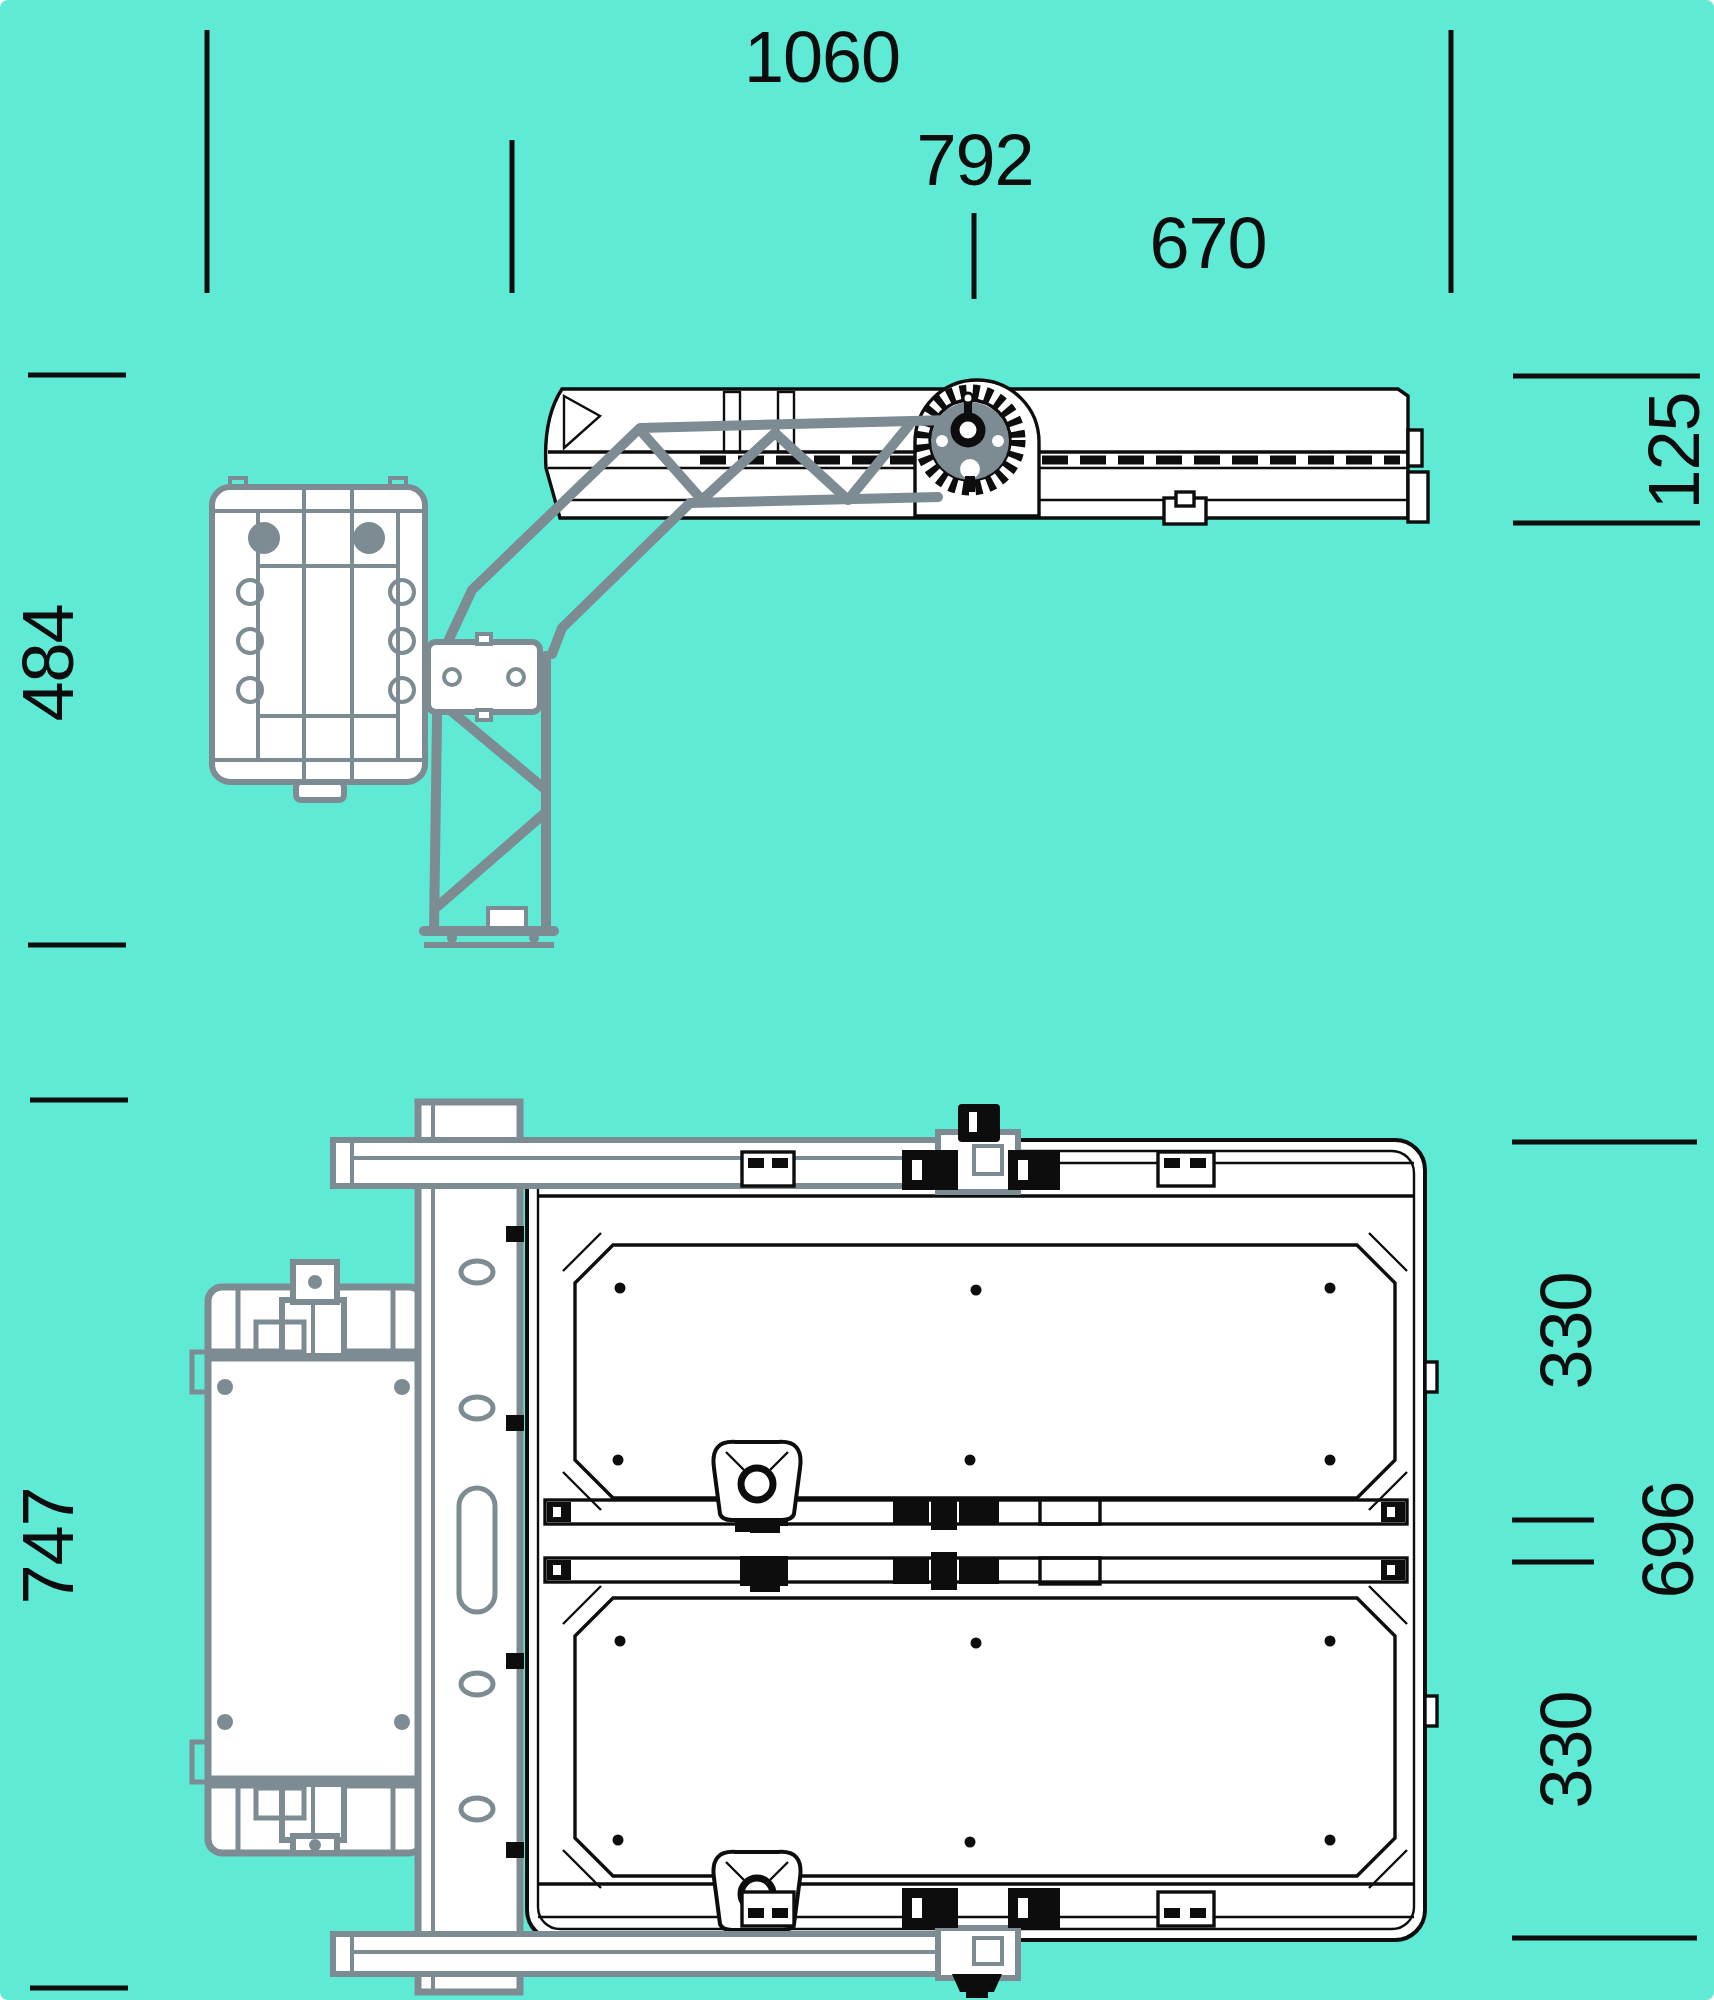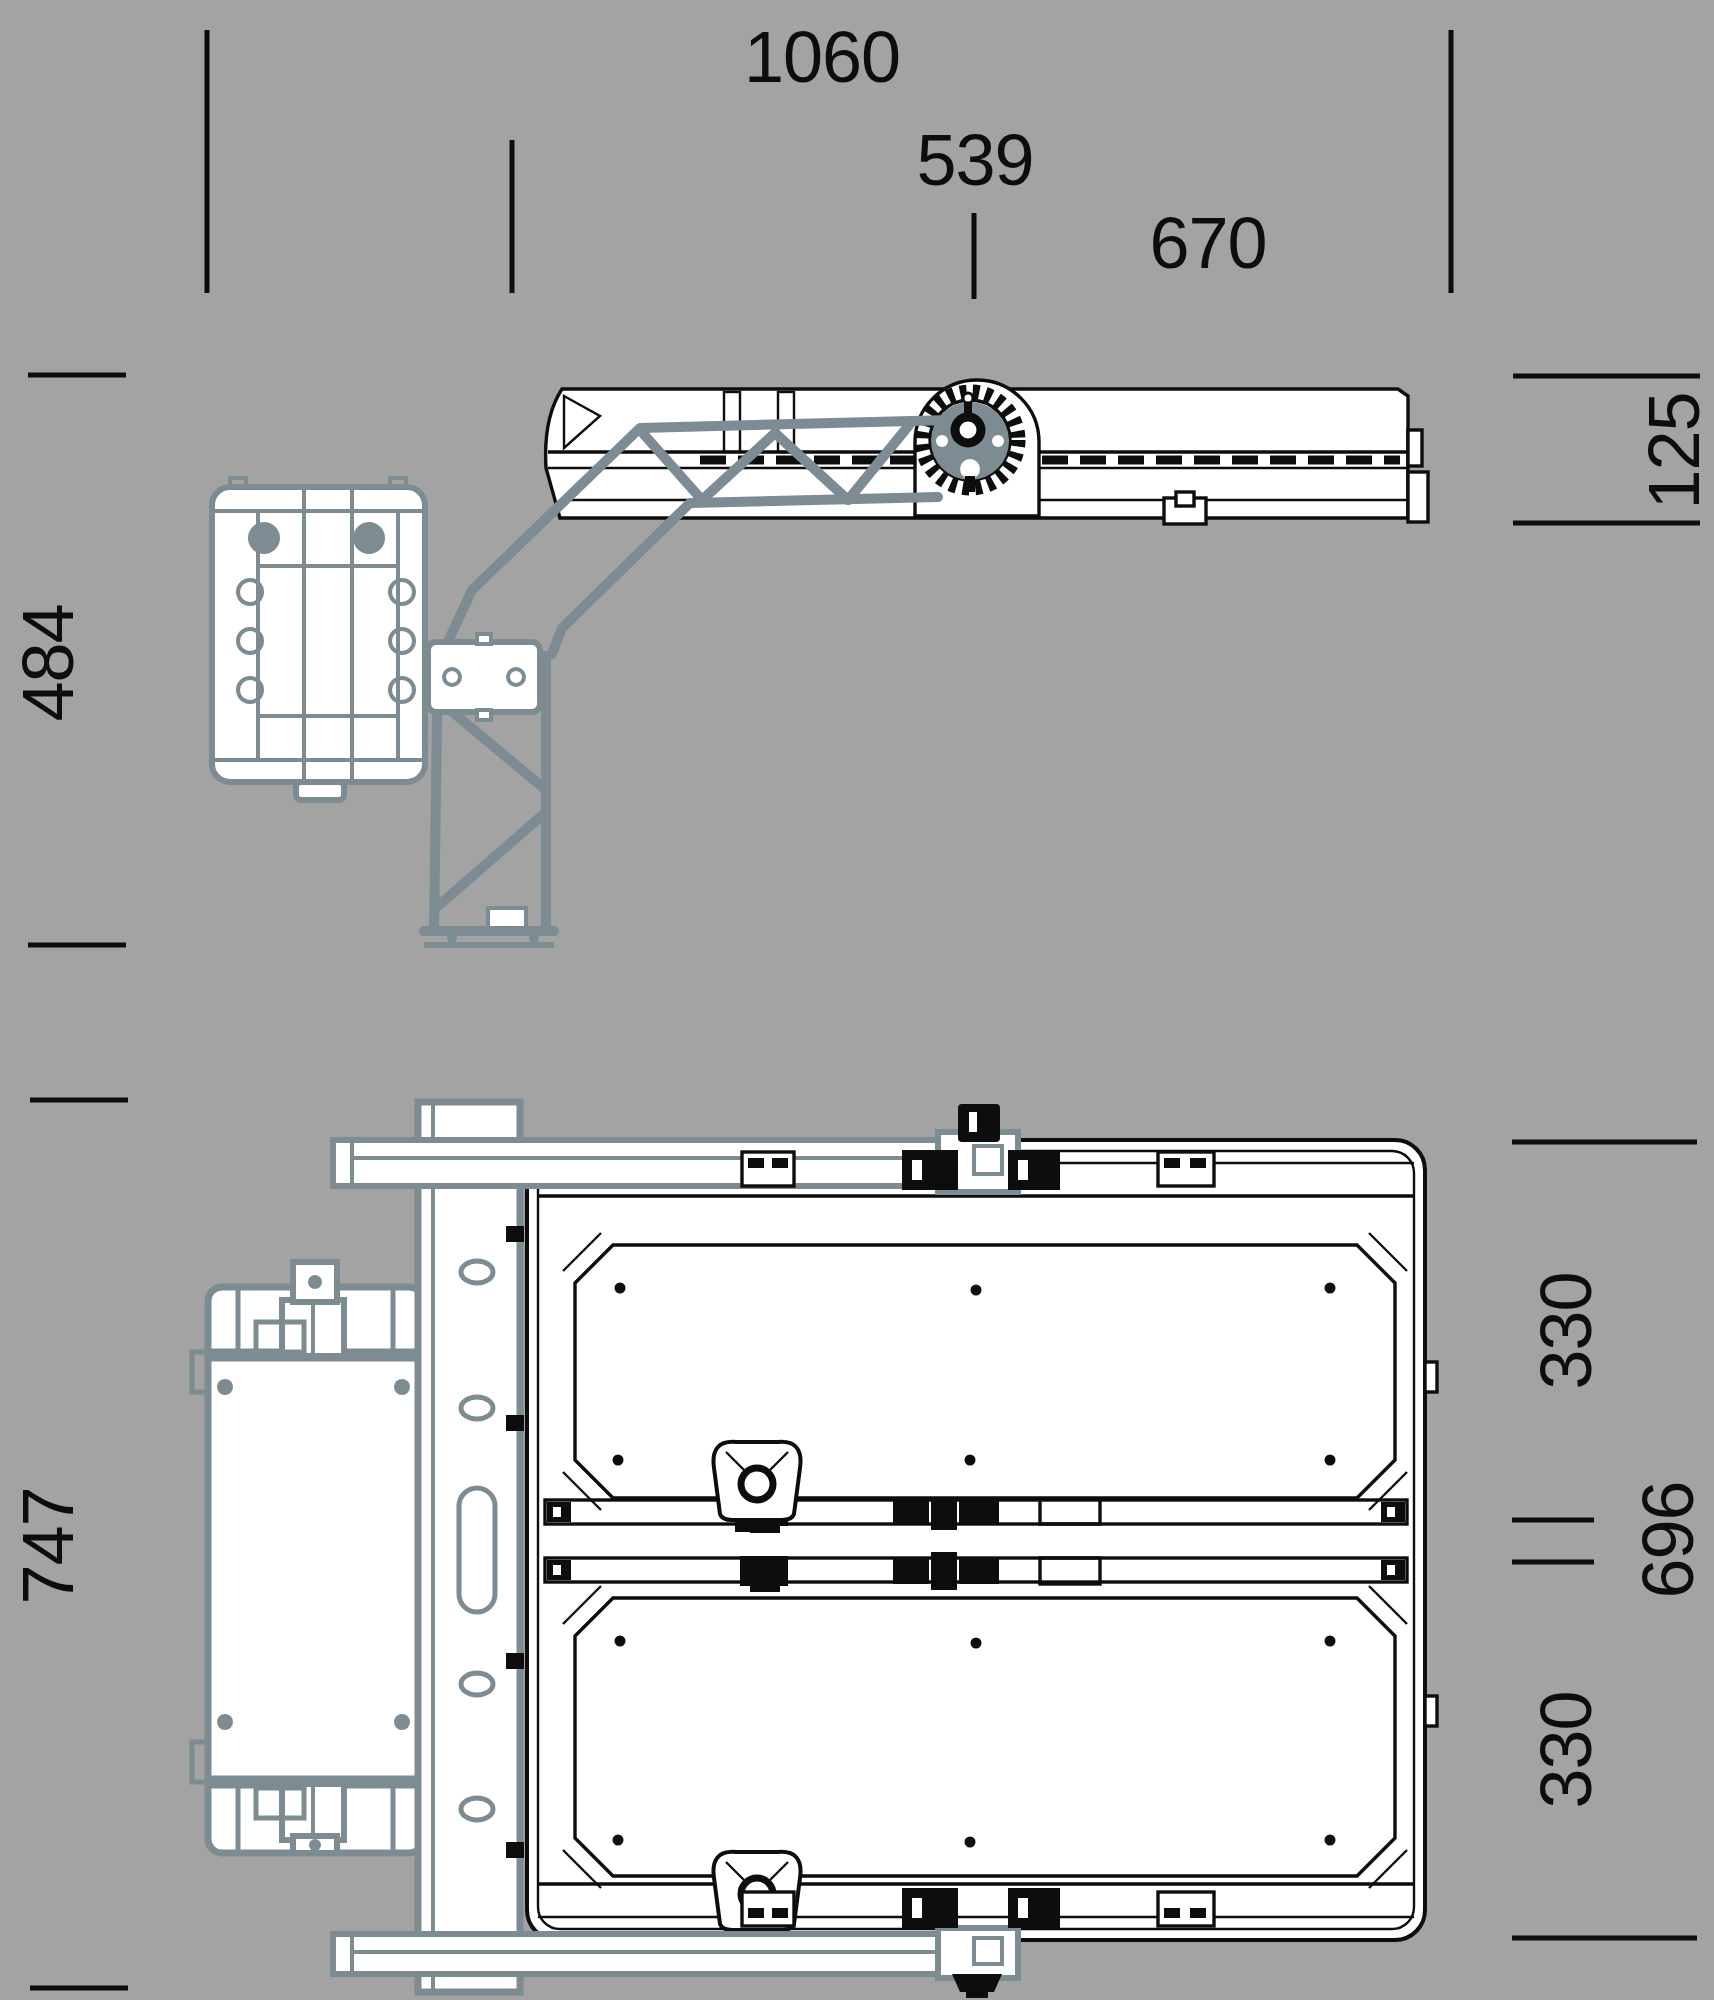--- a/index.html
+++ b/index.html
@@ -1,17 +1,17 @@
 <!DOCTYPE html>
 <html><head>
 <meta charset="utf-8">
 <style>
   html,body{margin:0;padding:0;background:#fff;}
-  .stage{position:relative;width:1714px;height:2000px;background:#a3a3a3;overflow:hidden;
-         font-family:"Liberation Sans",sans-serif;}
+  .stage{position:relative;width:1714px;height:2000px;background:#5eead4;overflow:hidden;
+         font-family:"Liberation Sans",sans-serif;border-radius:8px;}
   .stage svg{position:absolute;left:0;top:0;}
   
   .dim{position:absolute;font-size:72px;line-height:1;color:#0d0d0d;white-space:nowrap;
        transform:translate(-50%,-50%);letter-spacing:-1px;}
   .dim.v{transform:translate(-50%,-50%) rotate(-90deg);}
   
   .s2{stroke-width:2.4;fill:none}
   .s3{stroke-width:3.4;fill:none}
   .s4{stroke-width:4;fill:none}
   .s5{stroke-width:5;fill:none}
@@ -279,21 +279,21 @@
       <path d="M 952,1974 L 1002,1974 L 994,1992 L 960,1992 Z" class="bf"></path>
       <rect x="966" y="1990" width="22" height="8" class="bf"></rect>
       <rect x="1158" y="1892" width="56" height="34" class="fw3"></rect>
       <rect x="1164" y="1908" width="16" height="10" class="bf"></rect>
           <rect x="1190" y="1908" width="16" height="10" class="bf"></rect>
     </g>
   </g>
 </svg>
 
   <div class="dim" style="left:822px;top:57px">1060</div>
-  <div class="dim" style="left:975px;top:160px">539</div>
+  <div class="dim" style="left:975px;top:160px">792</div>
   <div class="dim" style="left:1208px;top:243px">670</div>
   <div class="dim v" style="left:48px;top:663px">484</div>
   <div class="dim v" style="left:1674px;top:451px">125</div>
   <div class="dim v" style="left:48px;top:1546px">747</div>
   <div class="dim v" style="left:1566px;top:1331px">330</div>
   <div class="dim v" style="left:1668px;top:1540px">696</div>
   <div class="dim v" style="left:1566px;top:1750px">330</div>
 </div>
 
 </body></html>

